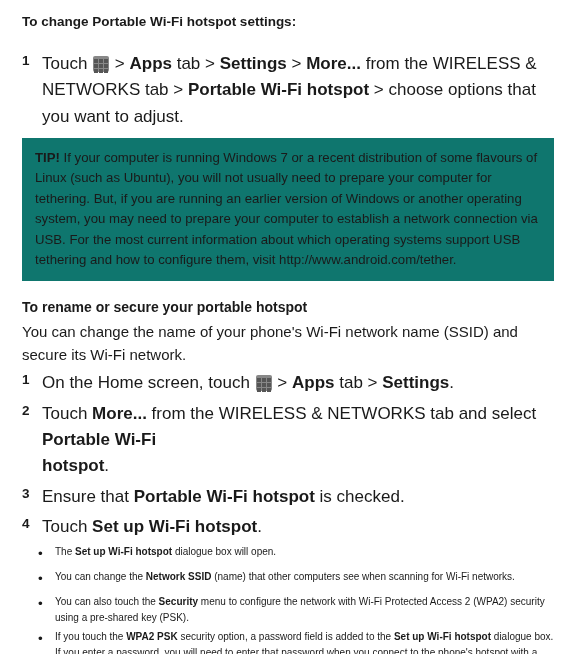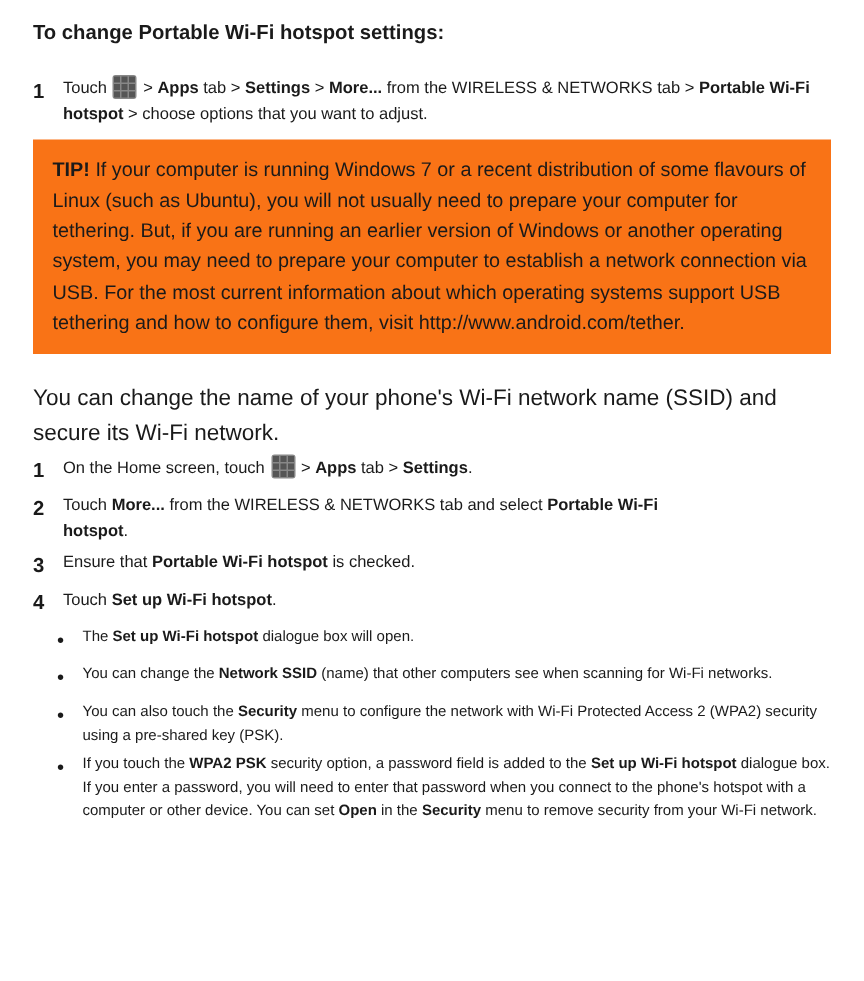--- a/index.html
+++ b/index.html
@@ -31,27 +31,27 @@
       margin-bottom: 4px;
       line-height: 1.55;
     }
     .step-num {
       font-weight: bold;
       font-size: 13.5px;
       min-width: 16px;
       margin-right: 4px;
     }
     .step-text {
-      font-size: 11px;
+      font-size: 17px;
       line-height: 1.55;
       flex: 1;
     }
     .bold { font-weight: bold; }
     .tip-box {
-      background: #f97316;
+      background: #0f766e;
       border: none;
       padding: 10px 13px;
       margin: 8px 0 18px 0;
       border-radius: 0;
       font-size: 13.2px;
       line-height: 1.55;
       color: #1a1a1a;
     }
     .tip-label {
       font-weight: bold;
@@ -133,20 +133,21 @@
         </span>
         &gt; <span class="bold">Apps</span> tab &gt; <span class="bold">Settings</span> &gt; <span class="bold">More...</span> from the WIRELESS &amp; NETWORKS tab &gt; <span class="bold">Portable Wi-Fi hotspot</span> &gt; choose options that you want to adjust.
       </span>
     </li>
   </ul>
 
   <div class="tip-box">
     <span class="tip-label">TIP!</span><span> If your computer is running Windows 7 or a recent distribution of some flavours of Linux (such as Ubuntu), you will not usually need to prepare your computer for tethering. But, if you are running an earlier version of Windows or another operating system, you may need to prepare your computer to establish a network connection via USB. For the most current information about which operating systems support USB tethering and how to configure them, visit http://www.android.com/tether.</span>
   </div>
 
+  <p class="section2-heading">To rename or secure your portable hotspot</p>
 
   <p class="section2-intro">You can change the name of your phone's Wi-Fi network name (SSID) and secure its Wi-Fi network.</p>
 
   <ul class="step-list">
 
     <li class="step-item">
       <span class="step-num bold">1</span>
       <span class="step-text">
         On the Home screen, touch
         <span class="inline-icon">

